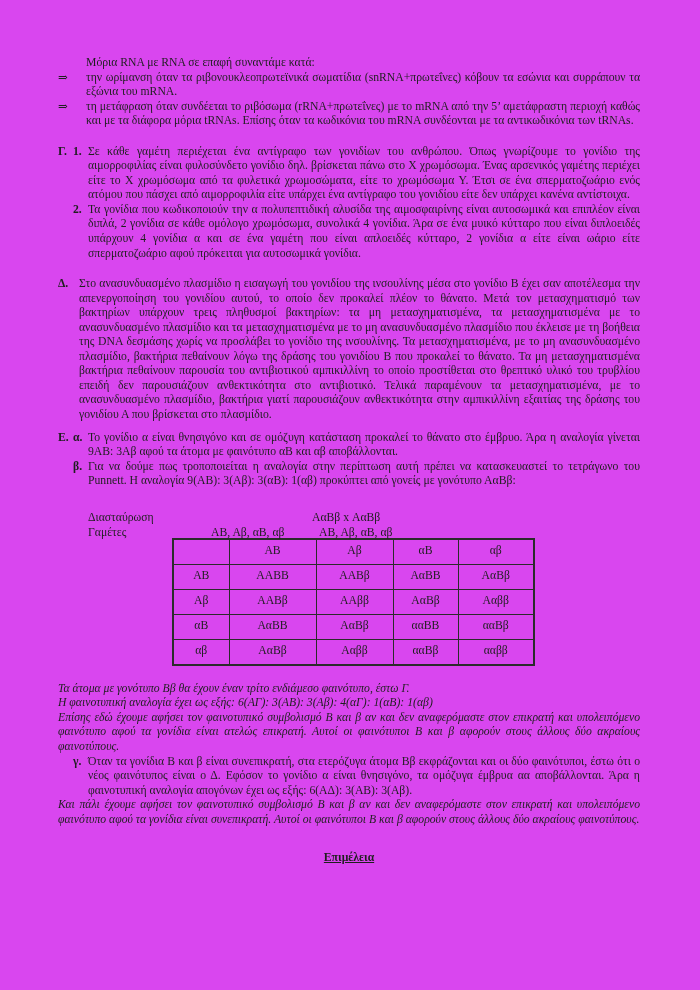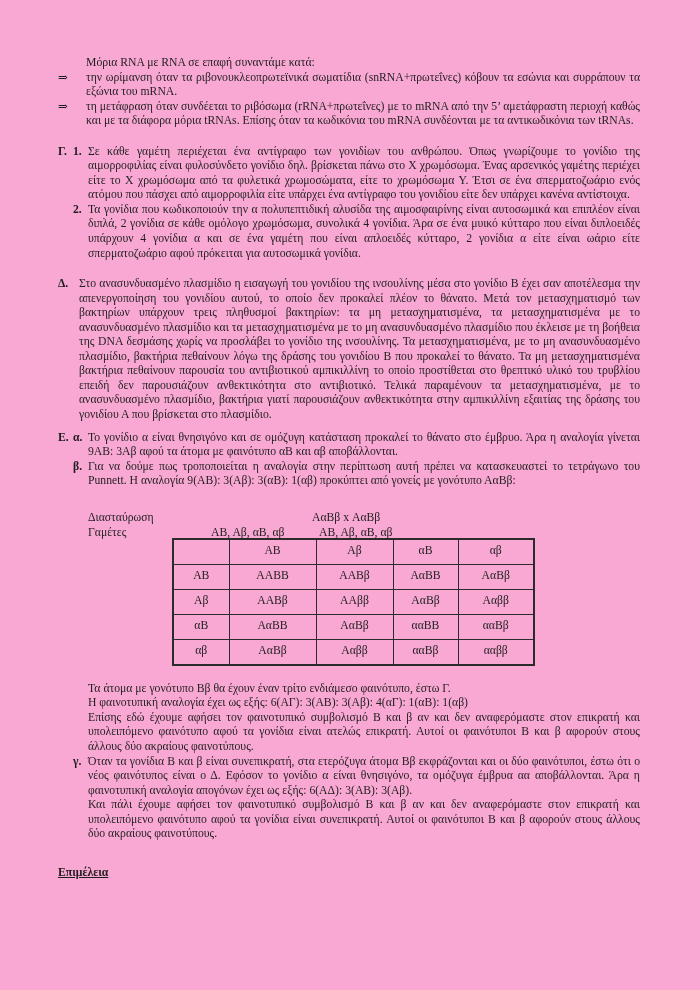--- a/index.html
+++ b/index.html
@@ -1,19 +1,19 @@
 <!DOCTYPE html>
 <html lang="el"><head>
 <meta charset="utf-8">
 <style>
   html,body{margin:0;padding:0;background:#ffffff;}
   .page{
     position:relative;
     width:700px;height:990px;
-    background:#f9a8d4;
+    background:#d946ef;
     color:#1f1f1f;
     font-family:"Liberation Serif","DejaVu Serif",serif;
     font-size:11.7px;
     line-height:14.55px;
     overflow:hidden;
   }
   .content{position:absolute;left:58px;top:56px;width:582px;}
   p{margin:0;}
   .just{text-align:justify;}
   .lead{margin-left:28px;}
@@ -38,22 +38,22 @@
     margin-left:114px;
     border:2px solid #2b2b2b;
   }
   table.punnett td{
     border:1px solid #2b2b2b;
     height:24px;
     text-align:center;
     vertical-align:middle;
     padding:0 10px;
   }
-  .after-block{margin-left:30px;}
-  .footer{margin-top:24px;font-weight:bold;}
+  .after-block{font-style:italic;}
+  .footer{margin-top:24px;text-align:center;font-weight:bold;}
   .footer-title{text-decoration:underline;}
 </style>
 </head>
 <body>
 
 <div class="page">
   <div class="content">
 
     <p class="lead">Μόρια RNA με RNA σε επαφή συναντάμε κατά:</p>
     <div class="row">

